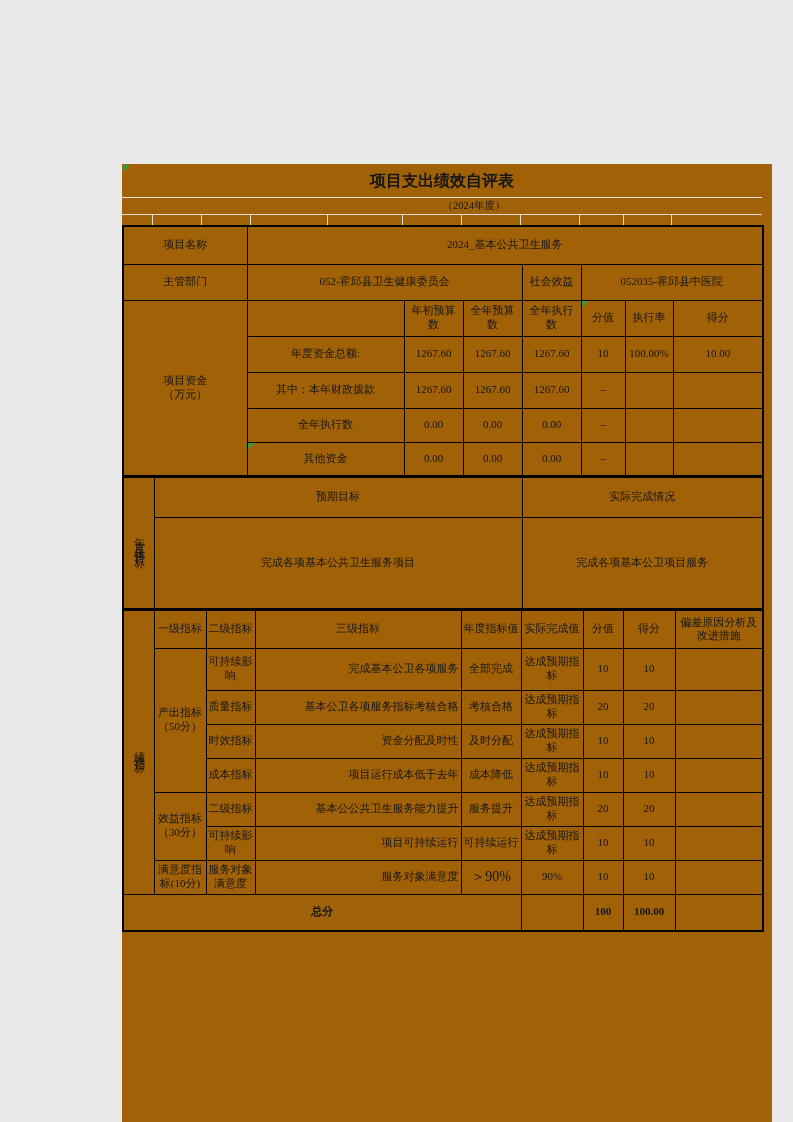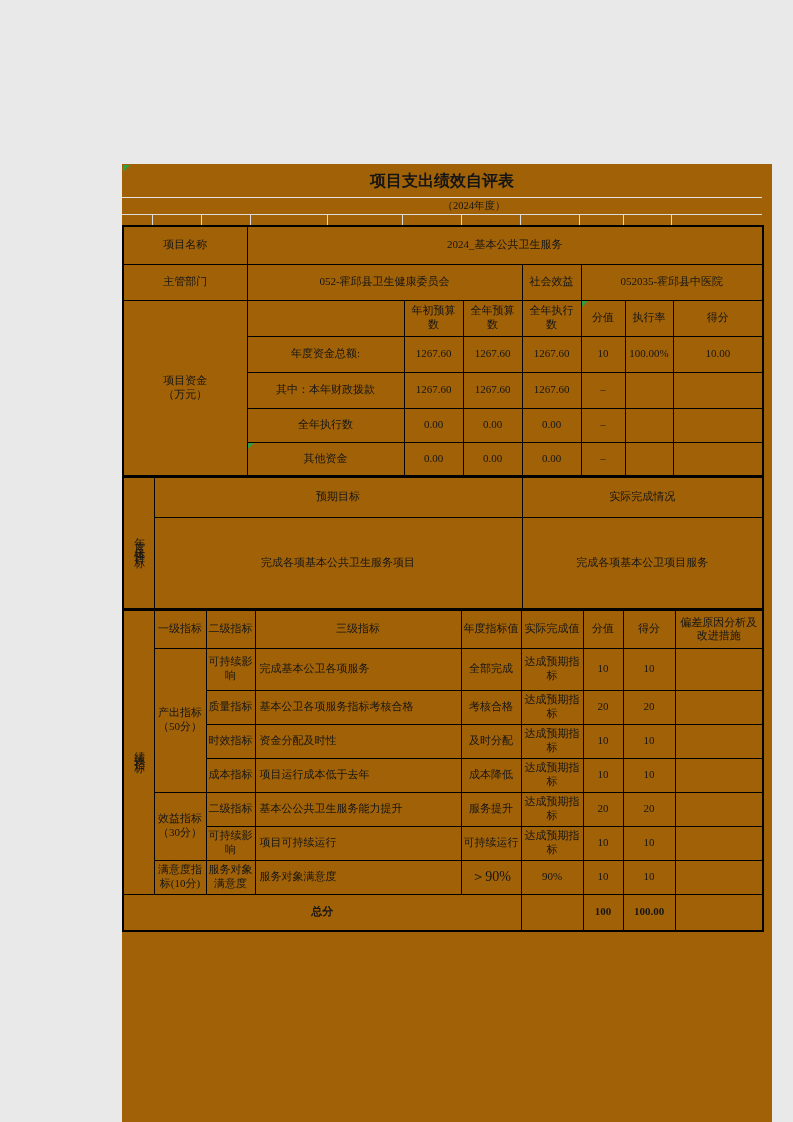--- a/index.html
+++ b/index.html
@@ -42,21 +42,21 @@
     border:2px solid #000;
   }
   .tblB,.tblC{margin-top:-1px;}
   td,th{
     border:1px solid #000;
     font-weight:normal;font-size:11px;line-height:1.25;
     text-align:center;vertical-align:middle;
     padding:1px 2px;overflow:hidden;word-break:break-all;
   }
   .pre{white-space:pre-line;}
-  .left{text-align:left;padding-left:4px;}
+  .left{text-align:right;padding-left:4px;}
   .num{white-space:nowrap;}
   .vcell span{
     writing-mode:vertical-rl;text-orientation:upright;
     letter-spacing:4px;display:inline-block;
   }
   .bold{font-weight:bold;text-align:center;}
   .gt{font-size:14px;}
 </style>
 </head>
 <body>

